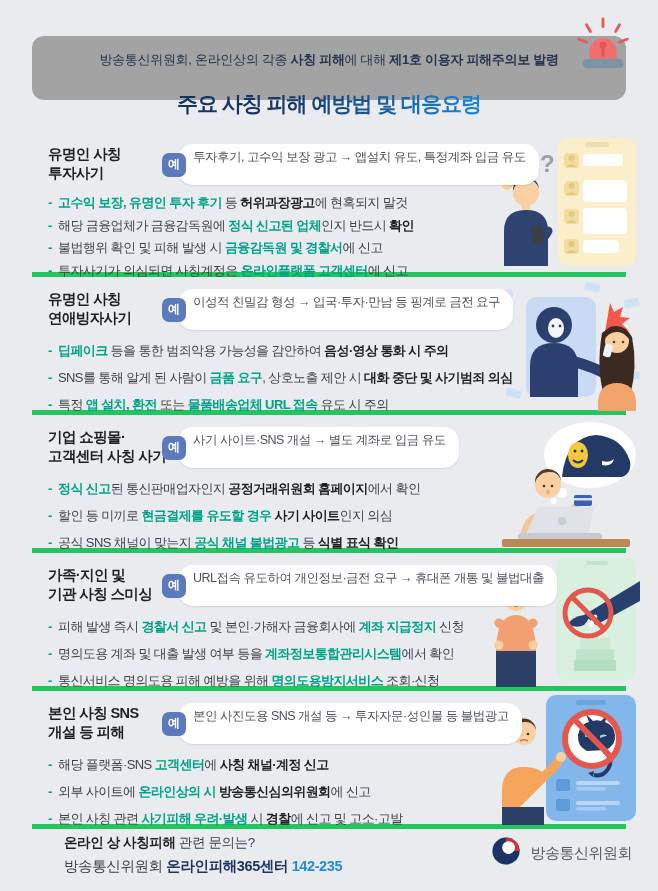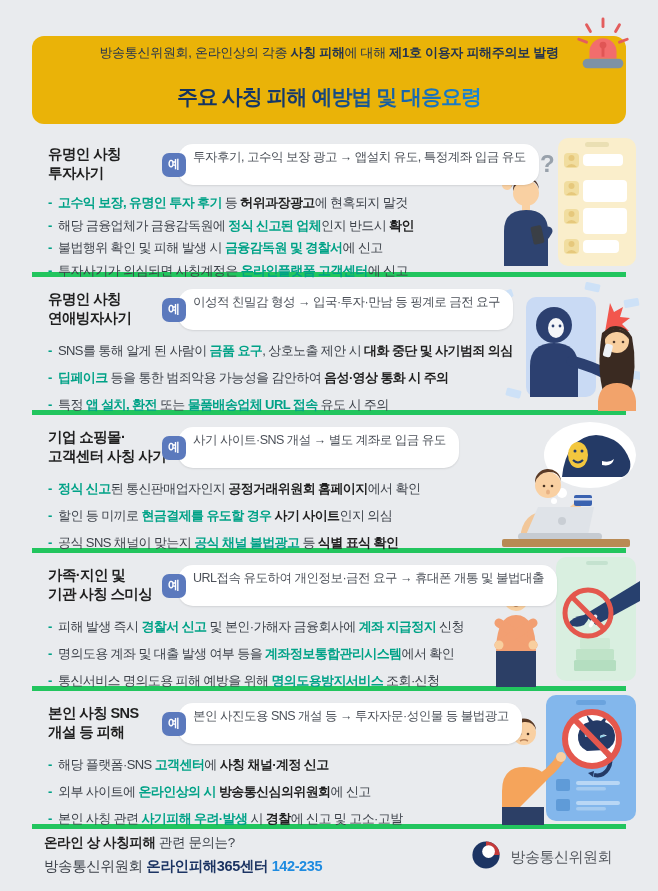--- a/index.html
+++ b/index.html
@@ -7,23 +7,23 @@
     width:658px;height:891px;
     background:#e9ebee;
     font-family:"Liberation Sans","DejaVu Sans",sans-serif;
     position:relative;overflow:hidden;
     color:#3d424a;
   }
   .poster{position:relative;width:658px;height:891px;}
 
   
   .header-card{
-    position:absolute;left:32px;top:36px;width:594px;height:88px;
-    background:#eab308;border-radius:12px;
-    text-align:center;box-sizing:border-box;padding-top:8px;
+    position:absolute;left:32px;top:36px;width:594px;height:64px;
+    background:#a3a3a3;border-radius:12px;
+    text-align:center;box-sizing:border-box;padding-top:15px;
   }
   .notice{font-size:13px;color:#24344f;letter-spacing:-0.3px;}
   .notice .seg-b{color:inherit;}
   .main-title{
     margin-top:21px;font-size:21px;font-weight:800;letter-spacing:-1px;
     background:linear-gradient(90deg,#15335e 0%,#16396b 38%,#1b86d6 100%);
     -webkit-background-clip:text;background-clip:text;
     color:transparent;-webkit-text-fill-color:transparent;
     display:inline-block;
   }
@@ -69,22 +69,22 @@
   .seg-g{color:#00a287;font-weight:bold;}
   .seg-b{color:#1f1f1f;font-weight:bold;}
   .seg-n{color:#1c3463;font-weight:bold;}
   .seg-u{color:#1e8be0;font-weight:bold;}
 
   .illus{position:absolute;right:-14px;top:4px;width:150px;height:130px;z-index:0;}
   .illus svg{display:block;width:100%;height:100%;}
 
   
   .footer{
-    position:absolute;left:28px;top:834px;width:594px;
-    display:flex;justify-content:space-between;align-items:flex-end;
+    position:absolute;left:48px;top:834px;width:594px;
+    display:flex;justify-content:space-between;align-items:flex-start;
     box-sizing:border-box;padding:0 10px 0 16px;
   }
   .f-line1{font-size:13.5px;color:#3d424a;letter-spacing:-0.4px;margin-bottom:5px;}
   .f-line2{font-size:14.5px;color:#3d424a;letter-spacing:-0.4px;}
   .kcc{display:flex;align-items:center;gap:8px;}
   .kcc-text{font-size:15px;color:#55595f;letter-spacing:-0.5px;}
 </style>
 </head>
 <body>
 
@@ -165,22 +165,22 @@
     <section class="sec">
       <div class="sec-head">
         <h2 class="sec-title">유명인 사칭
 연애빙자사기</h2>
         <div class="example">
           <span class="ye">예</span>
           <span class="pill">이성적 친밀감 형성 → 입국·투자·만남 등 핑계로 금전 요구</span>
         </div>
       </div>
       <ul class="bullets">
+        <li><span class="seg-g">딥페이크</span><span> 등을 통한 범죄악용 가능성을 감안하여 </span><span class="seg-b">음성·영상 통화 시 주의</span></li>
         <li><span>SNS를 통해 알게 된 사람이 </span><span class="seg-g">금품 요구</span><span>, 상호노출 제안 시 </span><span class="seg-b">대화 중단 및 사기범죄 의심</span></li>
-        <li><span class="seg-g">딥페이크</span><span> 등을 통한 범죄악용 가능성을 감안하여 </span><span class="seg-b">음성·영상 통화 시 주의</span></li>
         <li><span>특정 </span><span class="seg-g">앱 설치, 환전</span><span> 또는 </span><span class="seg-g">물품배송업체 URL 접속</span><span> 유도 시 주의</span></li>
       </ul>
       <div class="illus">
         <svg viewBox="0 0 150 130">
           <g fill="#cde1f7">
             <rect x="8" y="10" width="15" height="8" rx="1.5" transform="rotate(-18 15 14)"></rect>
             <rect x="95" y="2" width="15" height="8" rx="1.5" transform="rotate(12 102 6)"></rect>
             <rect x="134" y="18" width="15" height="8" rx="1.5" transform="rotate(-10 141 22)"></rect>
             <rect x="16" y="108" width="15" height="8" rx="1.5" transform="rotate(14 23 112)"></rect>
             <rect x="118" y="114" width="15" height="8" rx="1.5" transform="rotate(-16 125 118)"></rect>

